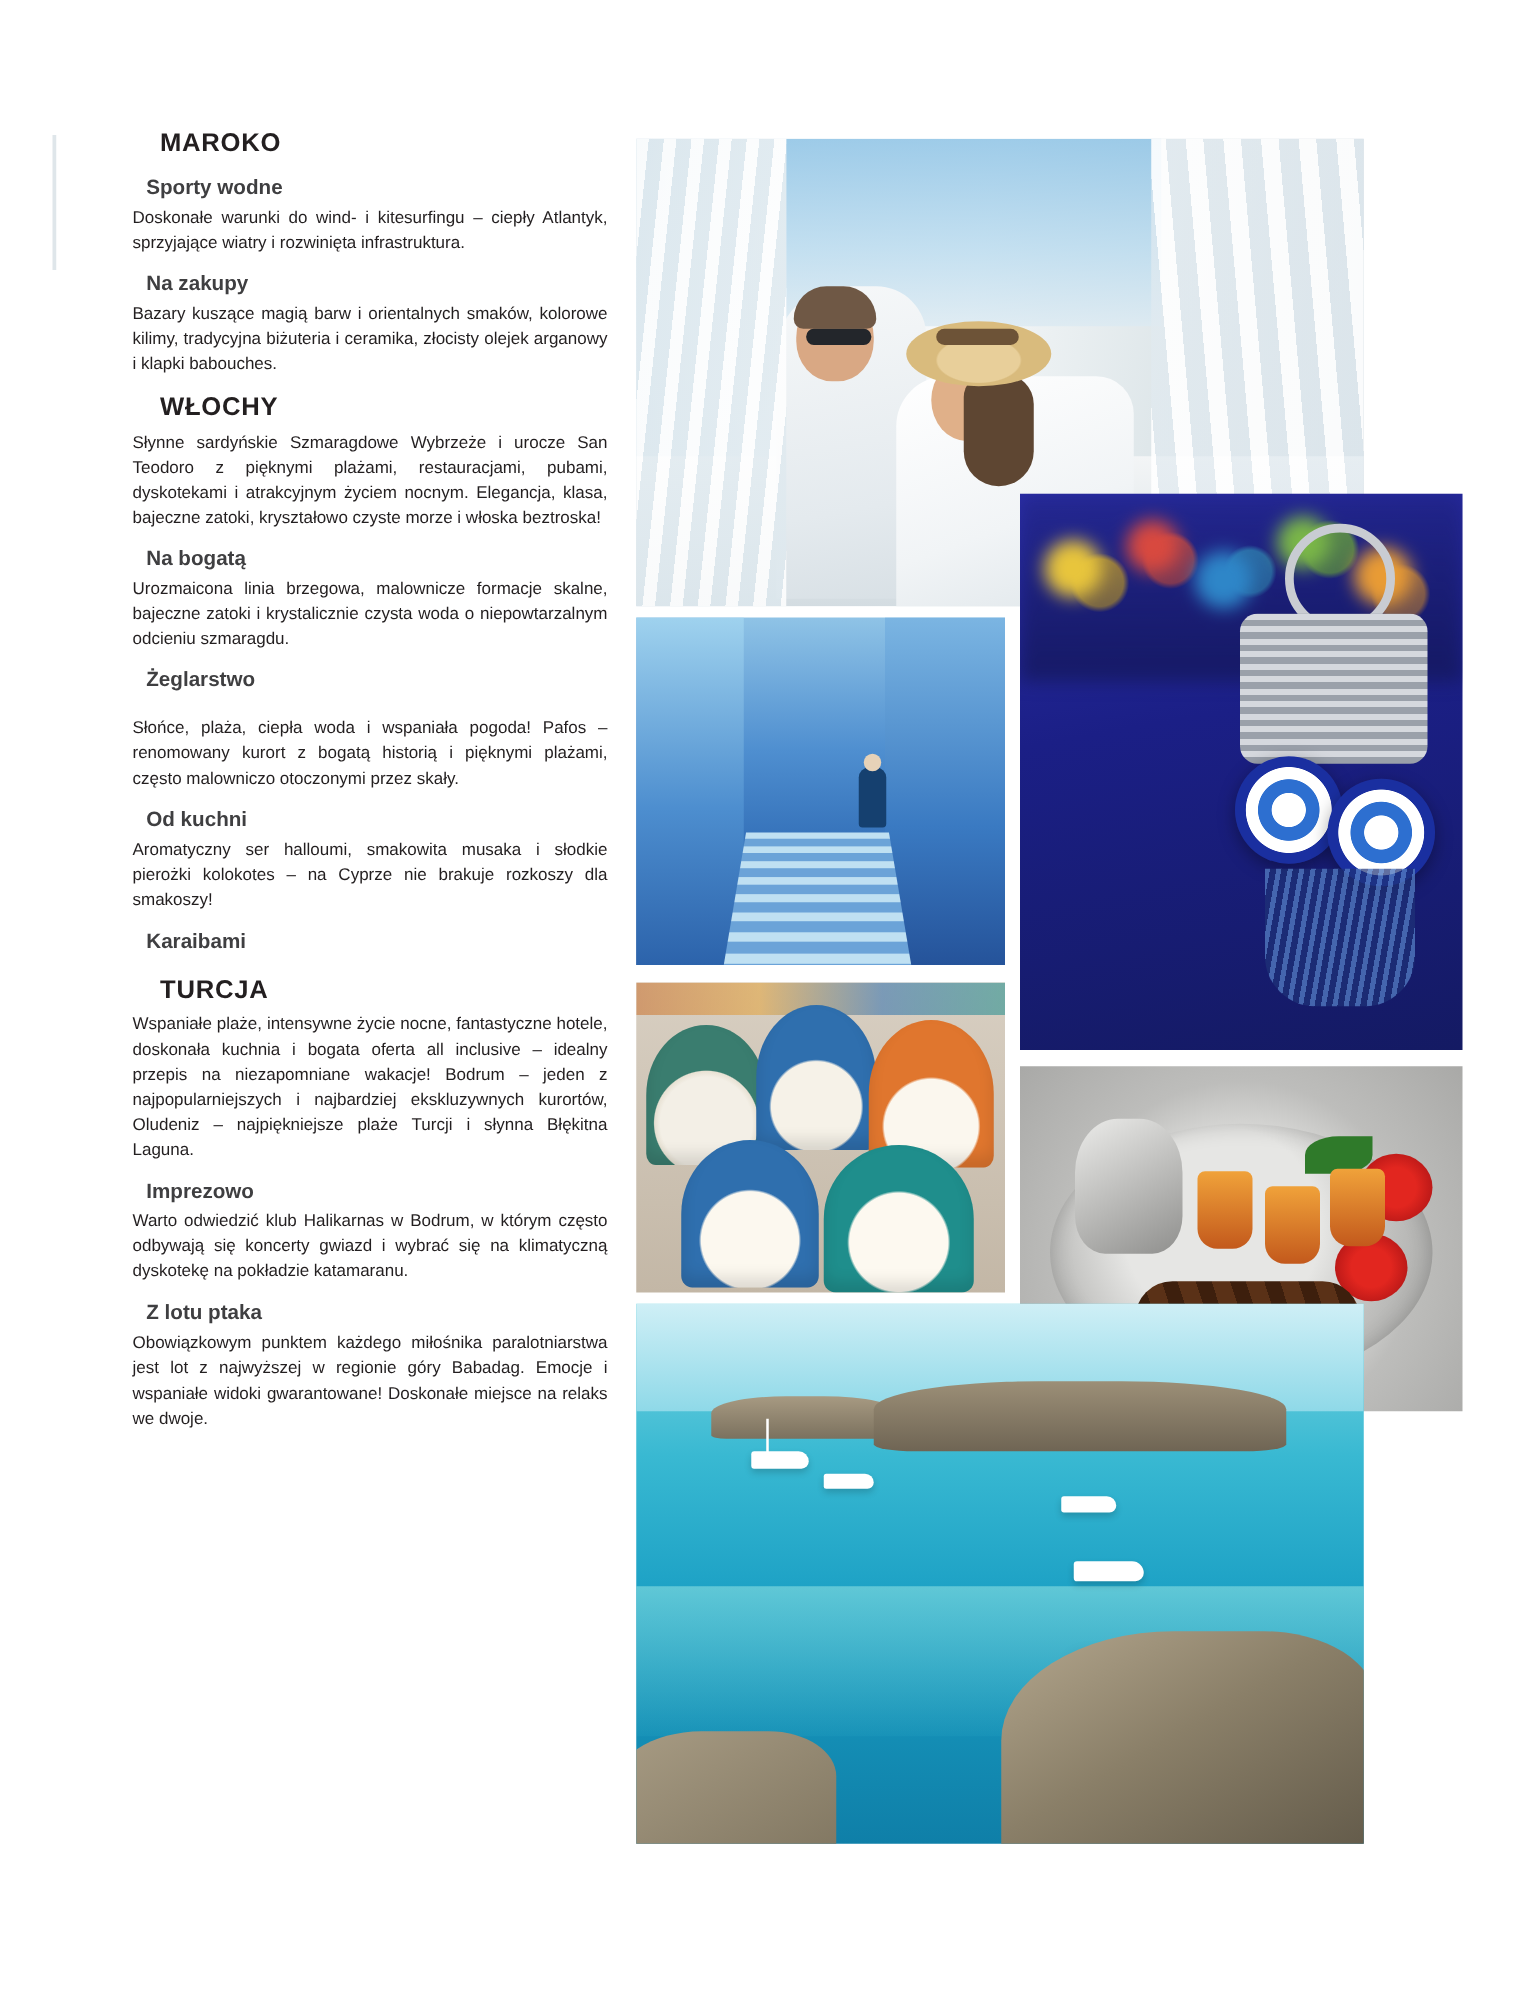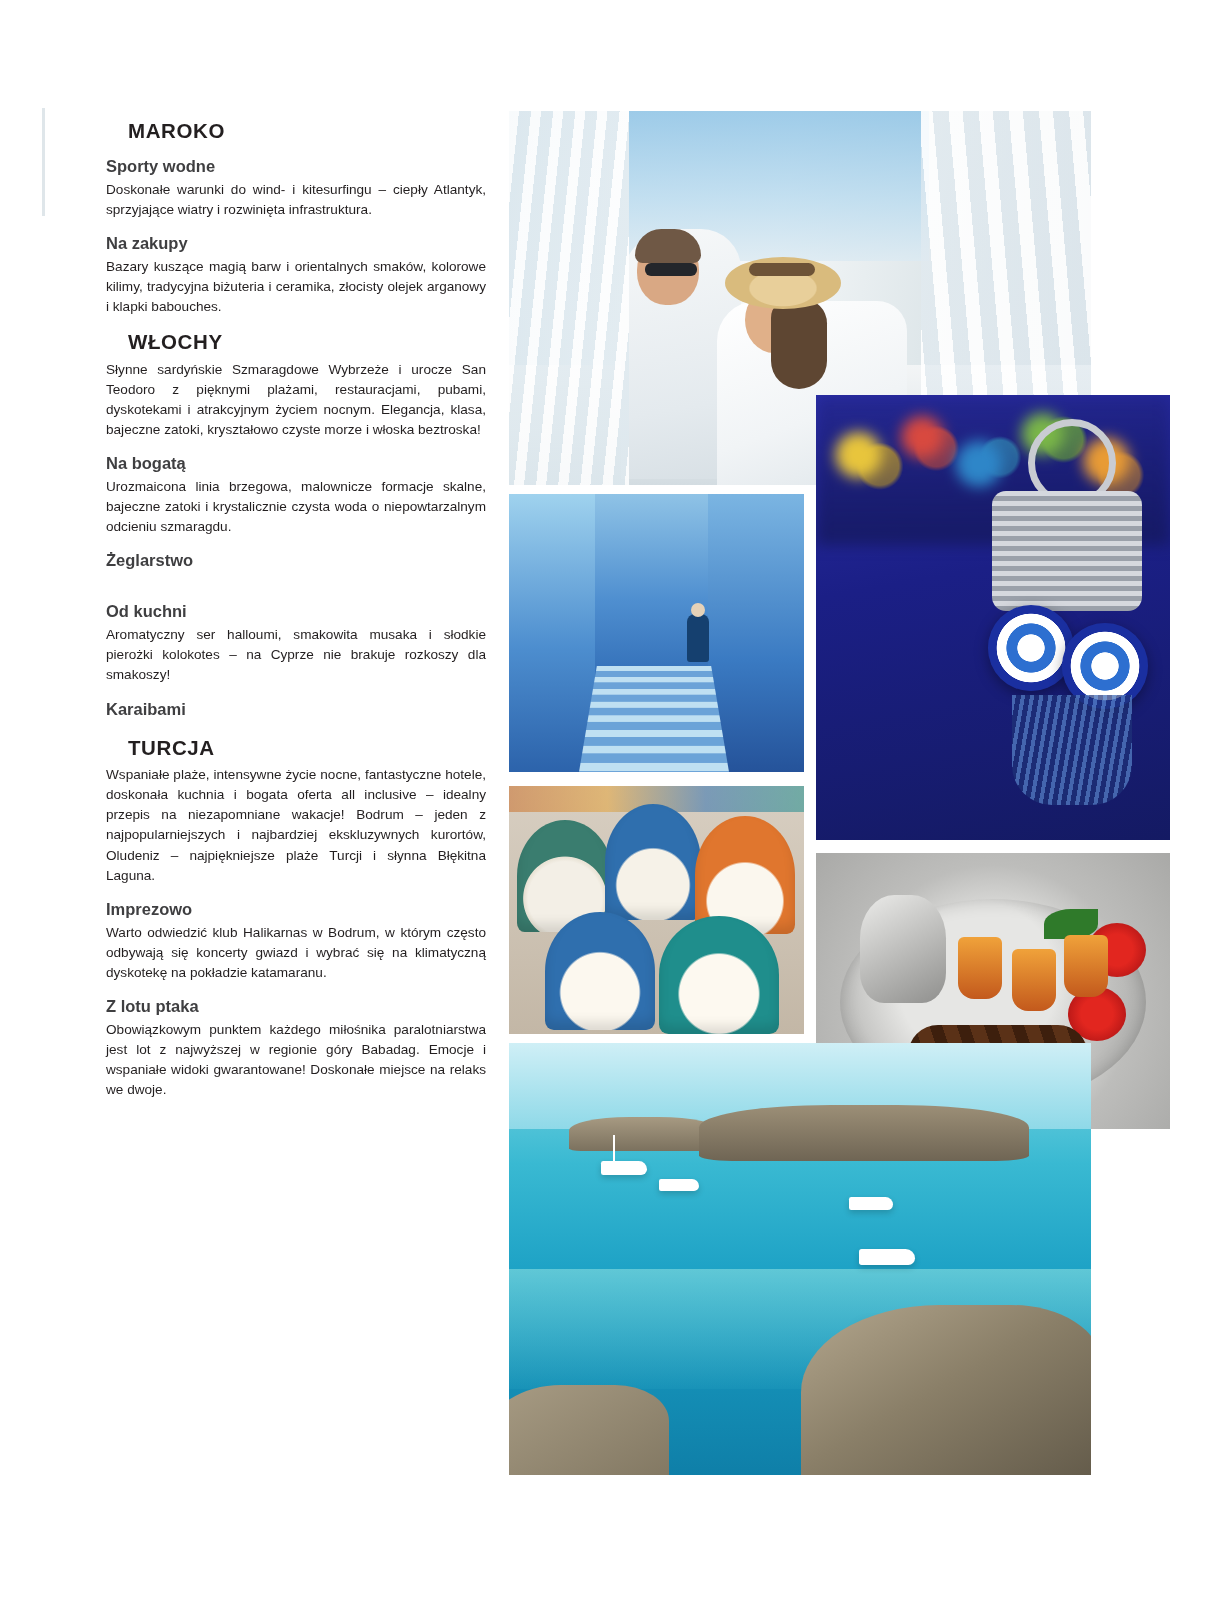--- a/index.html
+++ b/index.html
@@ -28,39 +28,39 @@
     top: 108px;
     width: 3px;
     height: 108px;
     background: #dfe6ea;
   }
 
   
   .text-col {
     position: absolute;
     left: 106px;
-    top: 120px;
+    top: 104px;
     width: 380px;
   }
 
   .country {
     font-size: 20.5px;
     font-weight: bold;
     letter-spacing: 0.6px;
     color: #231f20;
     margin: 0 0 6px 22px;
     line-height: 1.1;
   }
   .section-gap { height: 14px; }
 
   .sub {
     font-size: 16.5px;
     font-weight: bold;
     color: #3f3f41;
-    margin: 14px 0 4px 0;
+    margin: 14px 0 4px 11px;
     line-height: 1.15;
   }
 
   p.body {
     font-size: 13.6px;
     line-height: 1.48;
     text-align: justify;
     margin: 0 0 0 0;
     color: #231f20;
     hyphens: manual;
@@ -344,20 +344,21 @@
     <h2 class="country">WŁOCHY</h2>
     <p class="body">Słynne sardyńskie Szmaragdowe Wybrzeże i urocze San Teodoro z pięknymi plażami, restauracjami, pubami, dyskotekami i atrakcyjnym życiem nocnym. Elegancja, klasa, bajeczne zatoki, kryształowo czyste morze i włoska beztroska!</p>
 
     <h3 class="sub">Na bogatą</h3>
     <p class="body">Urozmaicona linia brzegowa, malownicze formacje skalne, bajeczne zatoki i krystalicznie czysta woda o niepowtarzalnym odcieniu szmaragdu.</p>
 
     <h3 class="sub">Żeglarstwo</h3>
 
     <div class="section-gap"></div>
 
+    <p class="body">Słońce, plaża, ciepła woda i wspaniała pogoda! Pafos – renomowany kurort z bogatą historią i pięknymi plażami, często malowniczo otoczonymi przez skały.</p>
 
     <h3 class="sub">Od kuchni</h3>
     <p class="body">Aromatyczny ser halloumi, smakowita musaka i słodkie pierożki kolokotes – na Cyprze nie brakuje rozkoszy dla smakoszy!</p>
 
     <h3 class="sub">Karaibami</h3>
 
     <div class="section-gap"></div>
 
     <h2 class="country">TURCJA</h2>
     <p class="body">Wspaniałe plaże, intensywne życie nocne, fantastyczne hotele, doskonała kuchnia i bogata oferta all inclusive – idealny przepis na niezapomniane wakacje! Bodrum – jeden z najpopularniejszych i najbardziej ekskluzywnych kurortów, Oludeniz – najpiękniejsze plaże Turcji i słynna Błękitna Laguna.</p>

